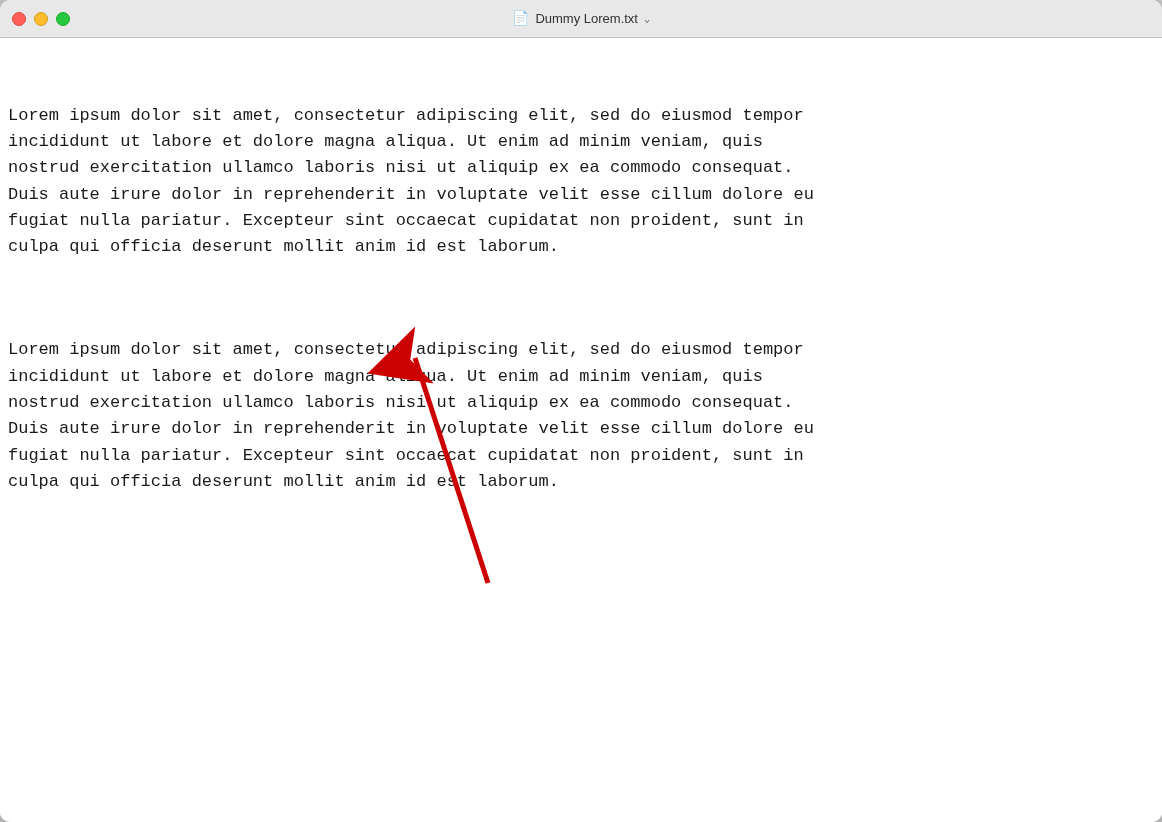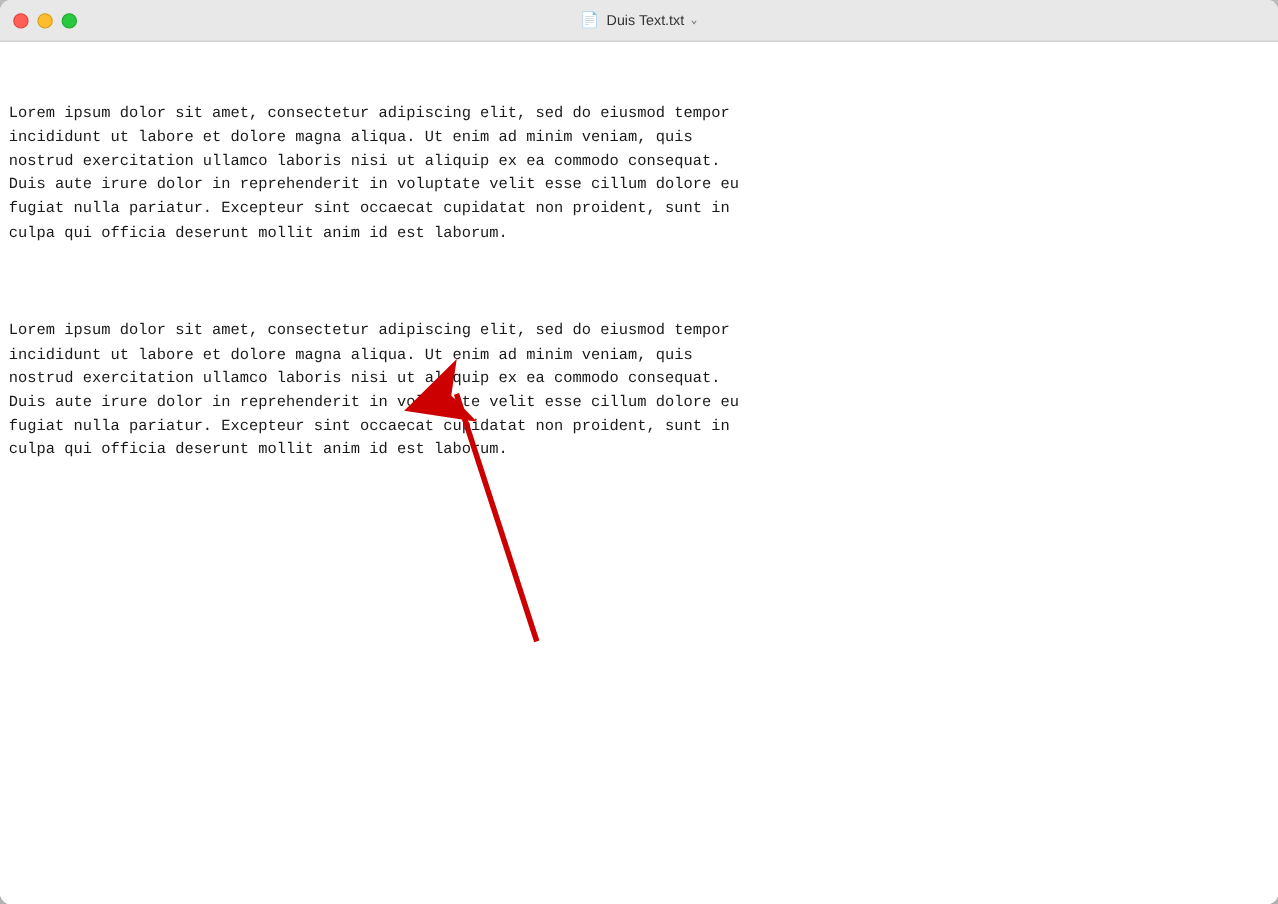--- a/index.html
+++ b/index.html
@@ -94,21 +94,21 @@
     .content {
       flex: 1;
       padding: 12px 8px 8px 8px;
       background: #ffffff;
       position: relative;
       overflow: hidden;
     }
 
     .text-content {
       font-family: 'Courier New', Courier, monospace;
-      font-size: 14px;
+      font-size: 17px;
       line-height: 1.55;
       color: #1a1a1a;
       white-space: pre-wrap;
       word-break: break-word;
     }
 
     .paragraph {
       margin-bottom: 24px;
     }
 
@@ -131,21 +131,21 @@
 
 <div class="window">
   <div class="titlebar">
     <div class="traffic-lights">
       <div class="traffic-light close"></div>
       <div class="traffic-light minimize"></div>
       <div class="traffic-light maximize"></div>
     </div>
     <div class="titlebar-center">
       <span class="file-icon">📄</span>
-      <span class="title-text">Duis Text.txt</span>
+      <span class="title-text">Dummy Lorem.txt</span>
       <span class="dropdown-arrow">⌄</span>
     </div>
   </div>
 
   <div class="content">
     <div class="text-content">
       <div class="paragraph">Lorem ipsum dolor sit amet, consectetur adipiscing elit, sed do eiusmod tempor
 incididunt ut labore et dolore magna aliqua. Ut enim ad minim veniam, quis
 nostrud exercitation ullamco laboris nisi ut aliquip ex ea commodo consequat.
 Duis aute irure dolor in reprehenderit in voluptate velit esse cillum dolore eu

